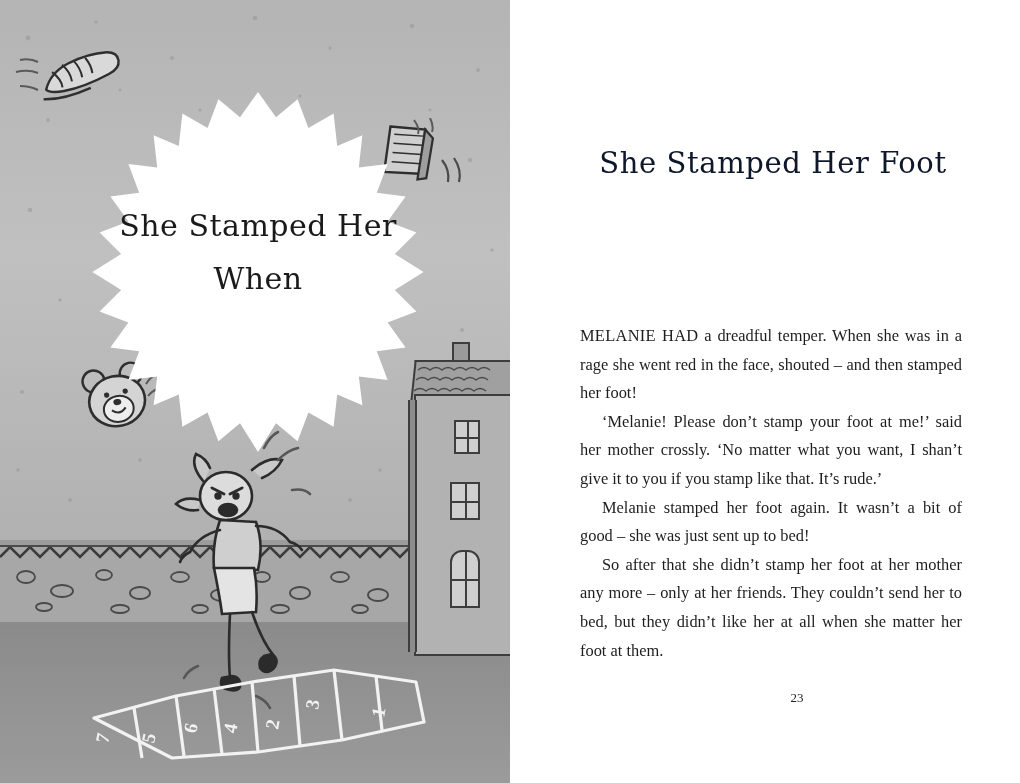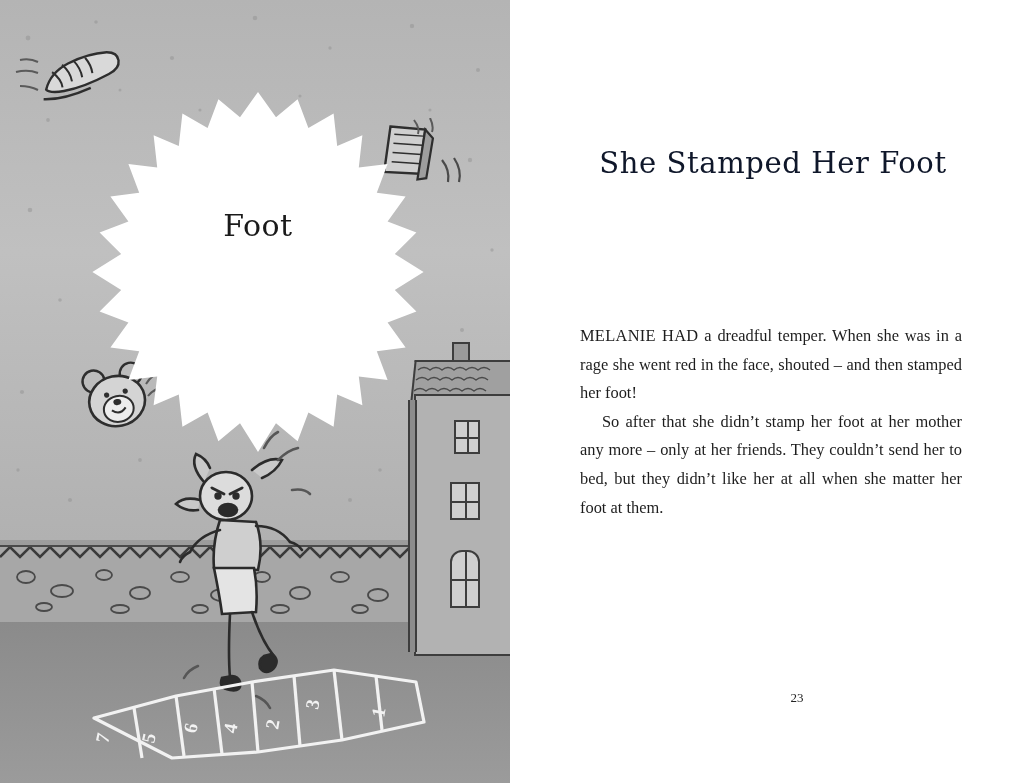--- a/index.html
+++ b/index.html
@@ -333,21 +333,22 @@
       </g>
       <g fill="none" stroke="#5a5a5a" stroke-width="2">
         <path d="M98 14 q-12 6 -18 16"></path>
           <path d="M110 26 q-14 6 -20 16"></path>
           <path d="M112 44 q-14 2 -20 10"></path>
       </g>
     </svg>
 
     <div class="burst"></div>
     <div class="burst-title">
-      <div>Foot</div>
+      <div>She Stamped Her</div>
+      <div>When</div>
     </div>
 
     <svg class="girl" width="170" height="300" viewBox="0 0 170 300">
       <g stroke="#2b2b2b" stroke-width="2.6" fill="none" stroke-linecap="round">
 
         <path d="M44 52 q-14 -16 -8 -28 q10 4 14 14" fill="#c9c9c9"></path>
         <path d="M92 40 q16 -14 30 -10 q-6 12 -20 18" fill="#c9c9c9"></path>
         <path d="M40 70 q-16 -4 -24 4 q10 8 22 6" fill="#c9c9c9"></path>
 
         <ellipse cx="66" cy="66" rx="26" ry="24" fill="#dcdcdc"></ellipse>
@@ -404,18 +405,20 @@
     </svg>
   </div>
 
   <div class="right-page">
     <div class="chapter-title">She Stamped Her Foot</div>
 
     <div class="body-text">
       <p>
         <span class="smallcaps">MELANIE HAD</span><span> a dreadful temper. When she was in a rage she went red in the face, shouted – and then stamped her foot!</span>
       </p>
+      <p class="indent">‘Melanie! Please don’t stamp your foot at me!’ said her mother crossly. ‘No matter what you want, I shan’t give it to you if you stamp like that. It’s rude.’</p>
+      <p class="indent">Melanie stamped her foot again. It wasn’t a bit of good – she was just sent up to bed!</p>
       <p class="indent">So after that she didn’t stamp her foot at her mother any more – only at her friends. They couldn’t send her to bed, but they didn’t like her at all when she matter her foot at them.</p>
     </div>
 
     <div class="folio">23</div>
   </div>
 </div>
 
 </body></html>

